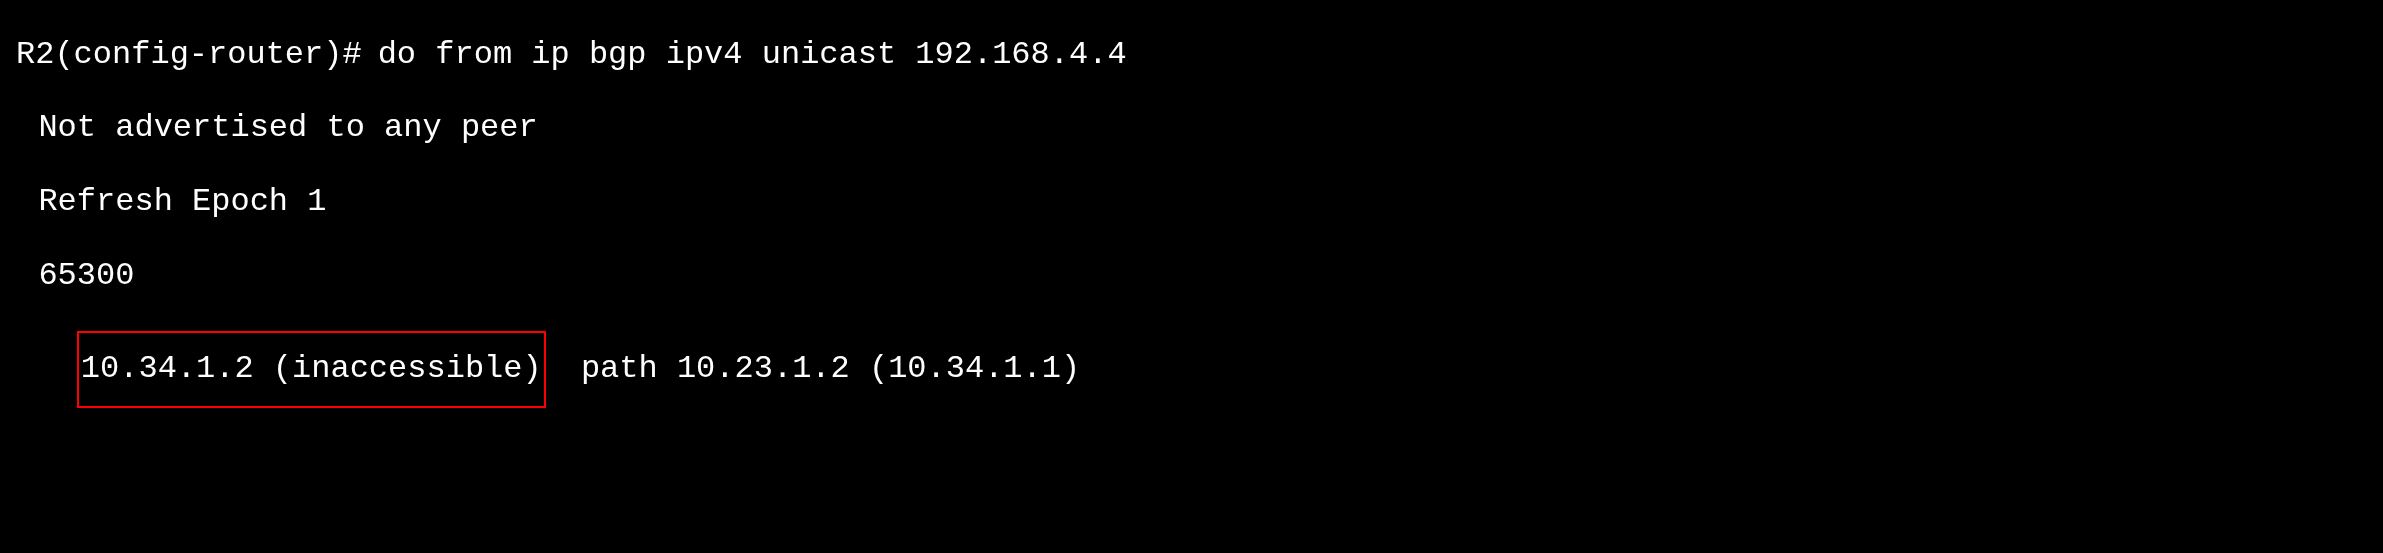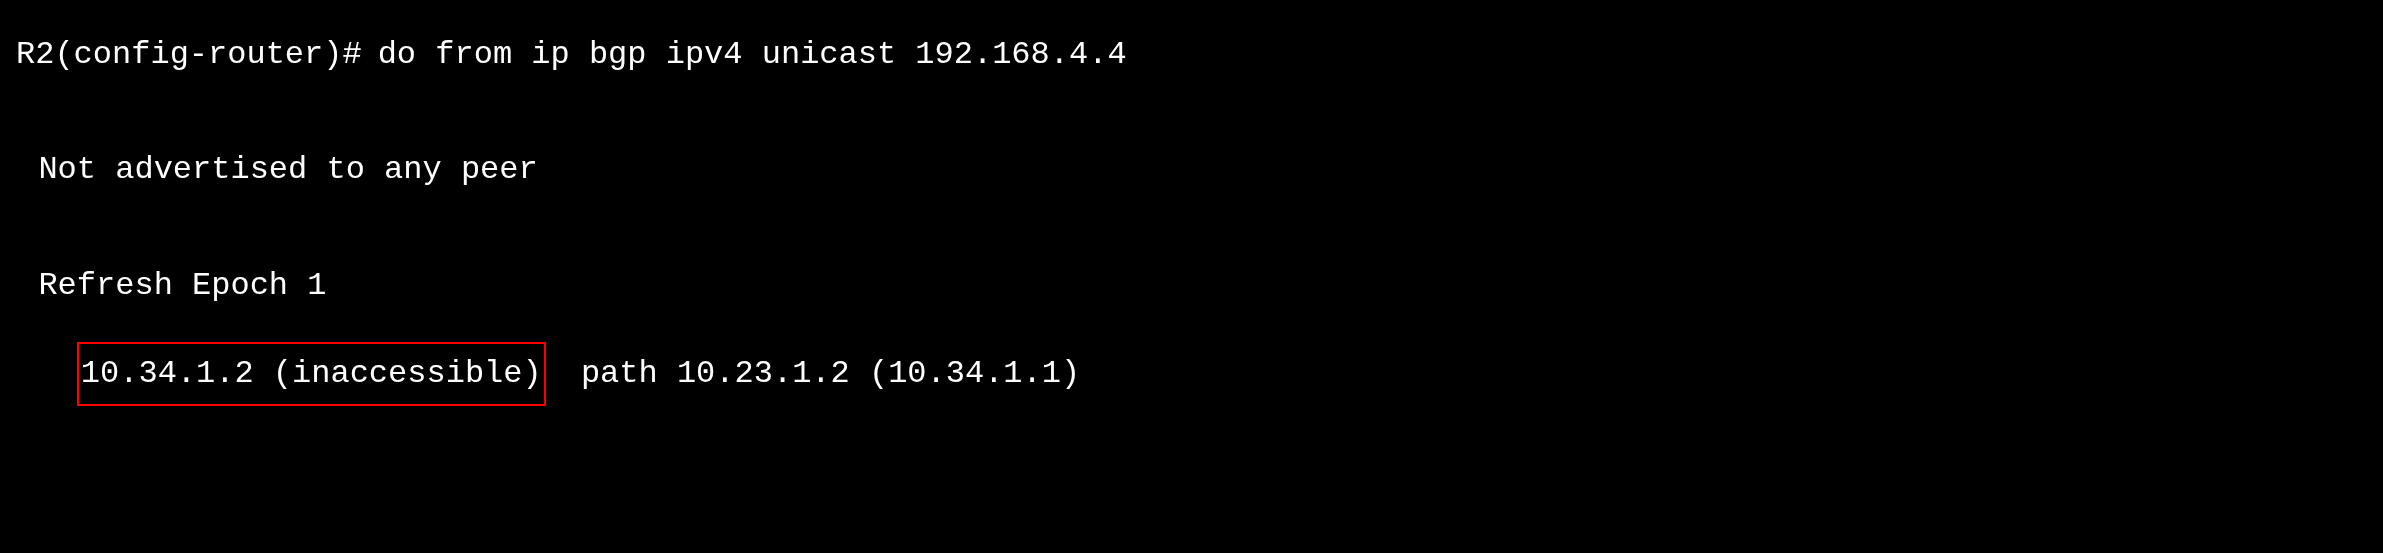--- a/index.html
+++ b/index.html
@@ -14,34 +14,35 @@
     font-family: "Consolas", "Courier New", monospace;
     font-size: 32px;
     line-height: 1.15;
     color: #ffffff;
     white-space: pre;
     padding: 0;
   }
   .line {
     display: block;
   }
-  .indent1 { padding-left: 2ch; margin-top: 42px; }
+  .indent1 { padding-left: 2ch; }
   .indent2 { padding-left: 4ch; }
   .highlight-box {
     border: 2px solid #ff0000;
-    padding: 12px 2px;
+    padding: 18px 2px;
     display: inline-block;
     box-sizing: border-box;
   }
   .seg { display: inline; margin-left: 16px; }
 </style>
 </head>
 <body>
 
 <div class="terminal">
 <span class="line"><span class="seg">R2(config-router)#</span><span class="seg">do from ip bgp ipv4 unicast 192.168.4.4</span></span>
 <span class="line indent1">Not advertised to any peer</span>
 <span class="line indent1">Refresh Epoch 1</span>
+<span class="line indent1">65300</span>
 <span class="line indent2"><span class="highlight-box">10.34.1.2 (inaccessible)</span><span class="seg"> path 10.23.1.2 (10.34.1.1)</span></span>
 
 
 
 </div>
 
 </body></html>

